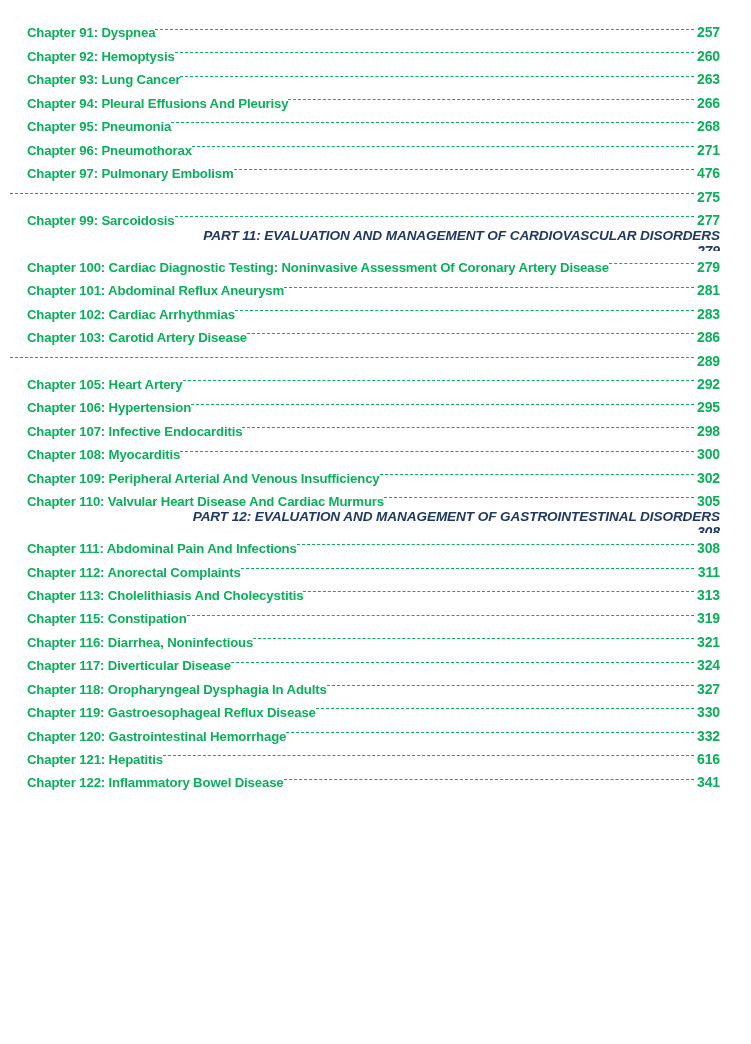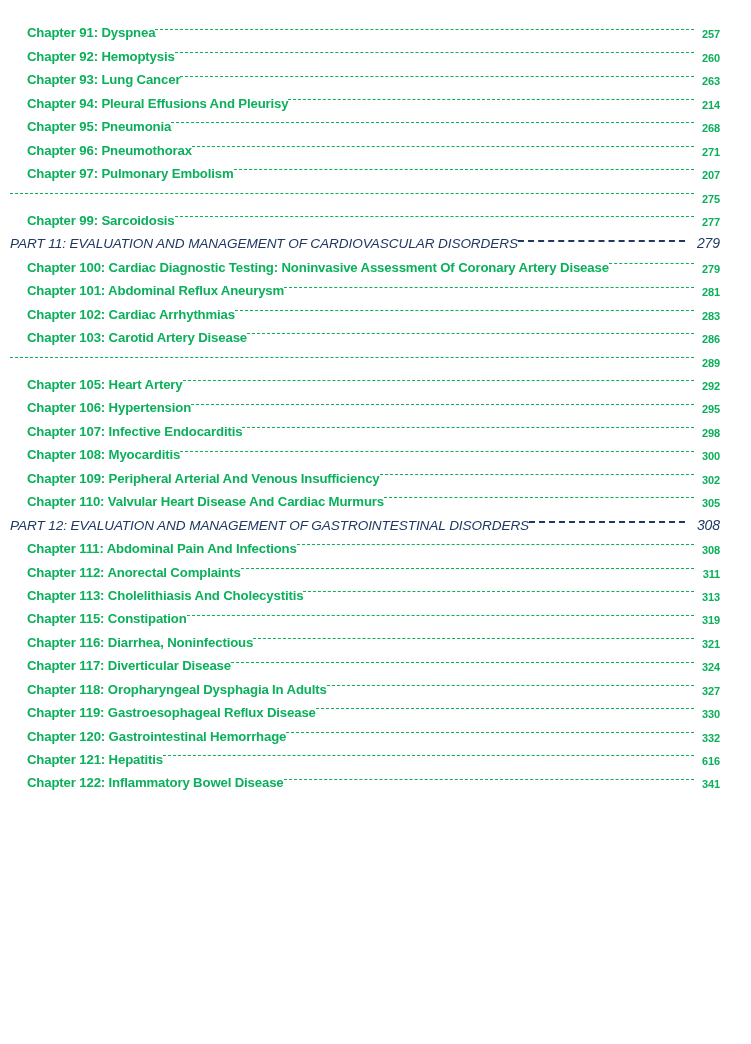--- a/index.html
+++ b/index.html
@@ -66,30 +66,31 @@
   .chapter .leader::before {
     content: "";
     position: absolute;
     left: 0;
     right: 0;
     top: 50%;
     border-top: 1.9px dashed #0BB05B;
   }
   .chapter .pageno {
     min-width: 26px;
-    font-size: 11px;
+    font-size: 14px;
   }
 
   
   .part {
     color: #1F3864;
-    font-weight: normal;
+    font-weight: bold;
     font-style: italic;
     font-size: 13.6px;
     letter-spacing: -0.1px;
+    flex-direction: column;
   }
   .part .title {
     padding-left: 0;
     font-stretch: condensed;
   }
   .part .leader {
     height: 13px;
   }
   .part .leader::before {
     content: "";
@@ -120,36 +121,36 @@
       <span class="pageno">260</span>
     </div>
     <div class="row chapter">
       <span class="title">Chapter 93: Lung Cancer</span>
       <span class="leader"></span>
       <span class="pageno">263</span>
     </div>
     <div class="row chapter">
       <span class="title">Chapter 94: Pleural Effusions And Pleurisy</span>
       <span class="leader"></span>
-      <span class="pageno">214</span>
+      <span class="pageno">266</span>
     </div>
     <div class="row chapter">
       <span class="title">Chapter 95: Pneumonia</span>
       <span class="leader"></span>
       <span class="pageno">268</span>
     </div>
     <div class="row chapter">
       <span class="title">Chapter 96: Pneumothorax</span>
       <span class="leader"></span>
       <span class="pageno">271</span>
     </div>
     <div class="row chapter">
       <span class="title">Chapter 97: Pulmonary Embolism</span>
       <span class="leader"></span>
-      <span class="pageno">207</span>
+      <span class="pageno">476</span>
     </div>
     <div class="row chapter">
       <span class="leader"></span>
       <span class="pageno">275</span>
     </div>
     <div class="row chapter">
       <span class="title">Chapter 99: Sarcoidosis</span>
       <span class="leader"></span>
       <span class="pageno">277</span>
     </div>

